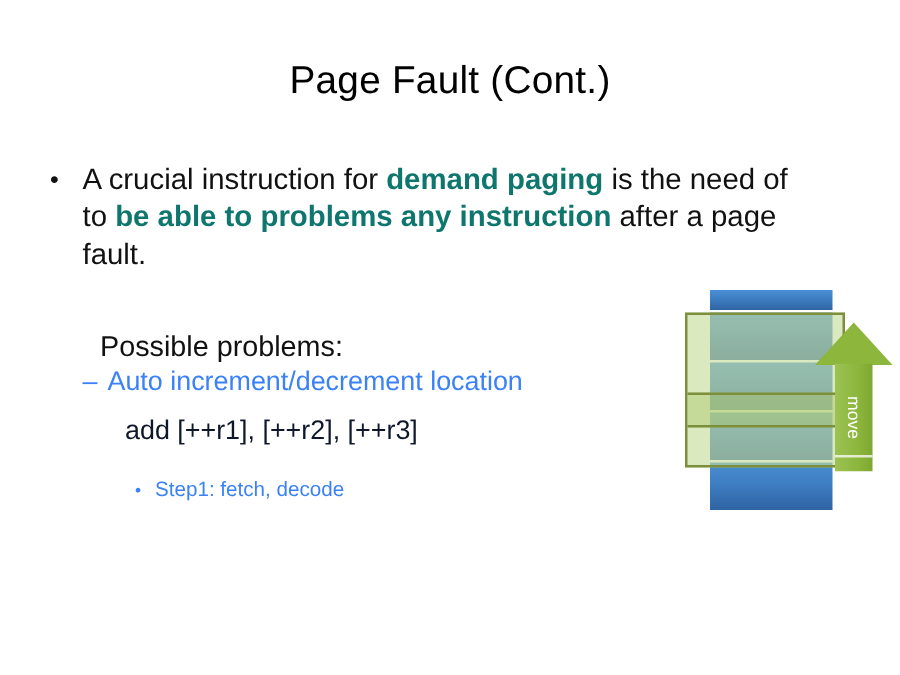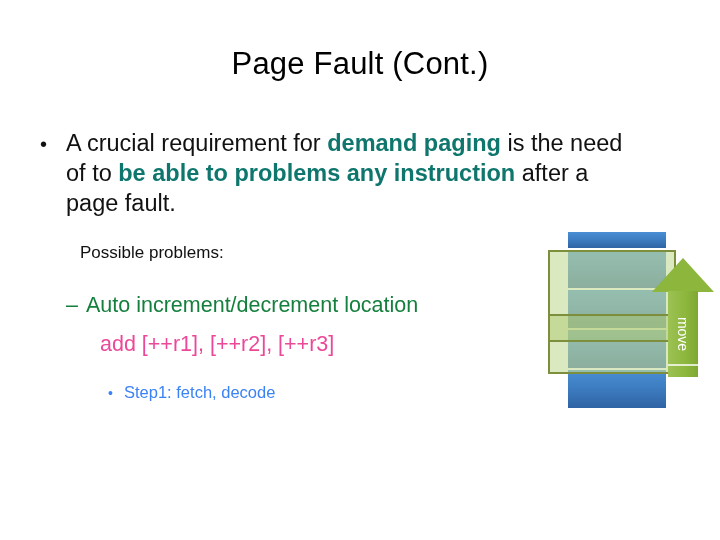--- a/index.html
+++ b/index.html
@@ -65,48 +65,48 @@
     margin-left: 32px;
   }
   .em-red {
     color: #0f766e;
     font-weight: bold;
   }
 
   .lvl2 {
     position: absolute;
     left: 80px;
-    top: 112px;
-    font-size: 17px;
+    top: 136px;
+    font-size: 23px;
     line-height: 26px;
     color: #111111;
     white-space: nowrap;
   }
 
   .lvl2b {
     position: absolute;
     left: 66px;
     top: 164px;
     font-size: 21.5px;
     line-height: 26px;
-    color: #15803d;
+    color: #3b82f6;
     white-space: nowrap;
   }
   .dash {
     display: inline-block;
     width: 20px;
   }
 
   .lvl3code {
     position: absolute;
     left: 100px;
     top: 203px;
     font-size: 21.5px;
     line-height: 26px;
-    color: #ec4899;
+    color: #0f172a;
     white-space: nowrap;
   }
 
   .steps {
     position: absolute;
     left: 108px;
     top: 250px;
     font-size: 16.5px;
     line-height: 29px;
     color: #3b82f6;
@@ -231,21 +231,21 @@
 <body>
 
 <div id="slide">
 
   <div class="slide-title">Page Fault (Cont.)</div>
 
   <div class="body-area">
 
     <div class="lvl1">
       <span class="bullet-dot">•</span>
-      <span class="lvl1-text"><span>A crucial requirement for </span><span class="em-red">demand paging</span><span> is the need of to </span><span class="em-red">be able to problems any instruction</span><span> after a page fault.</span></span>
+      <span class="lvl1-text"><span>A crucial instruction for </span><span class="em-red">demand paging</span><span> is the need of to </span><span class="em-red">be able to problems any instruction</span><span> after a page fault.</span></span>
     </div>
 
     <div class="lvl2">Possible problems:</div>
 
     <div class="lvl2b">
       <span class="dash">–</span><span>Auto increment/decrement location</span>
     </div>
 
     <div class="lvl3code">add [++r1], [++r2], [++r3]</div>
 

